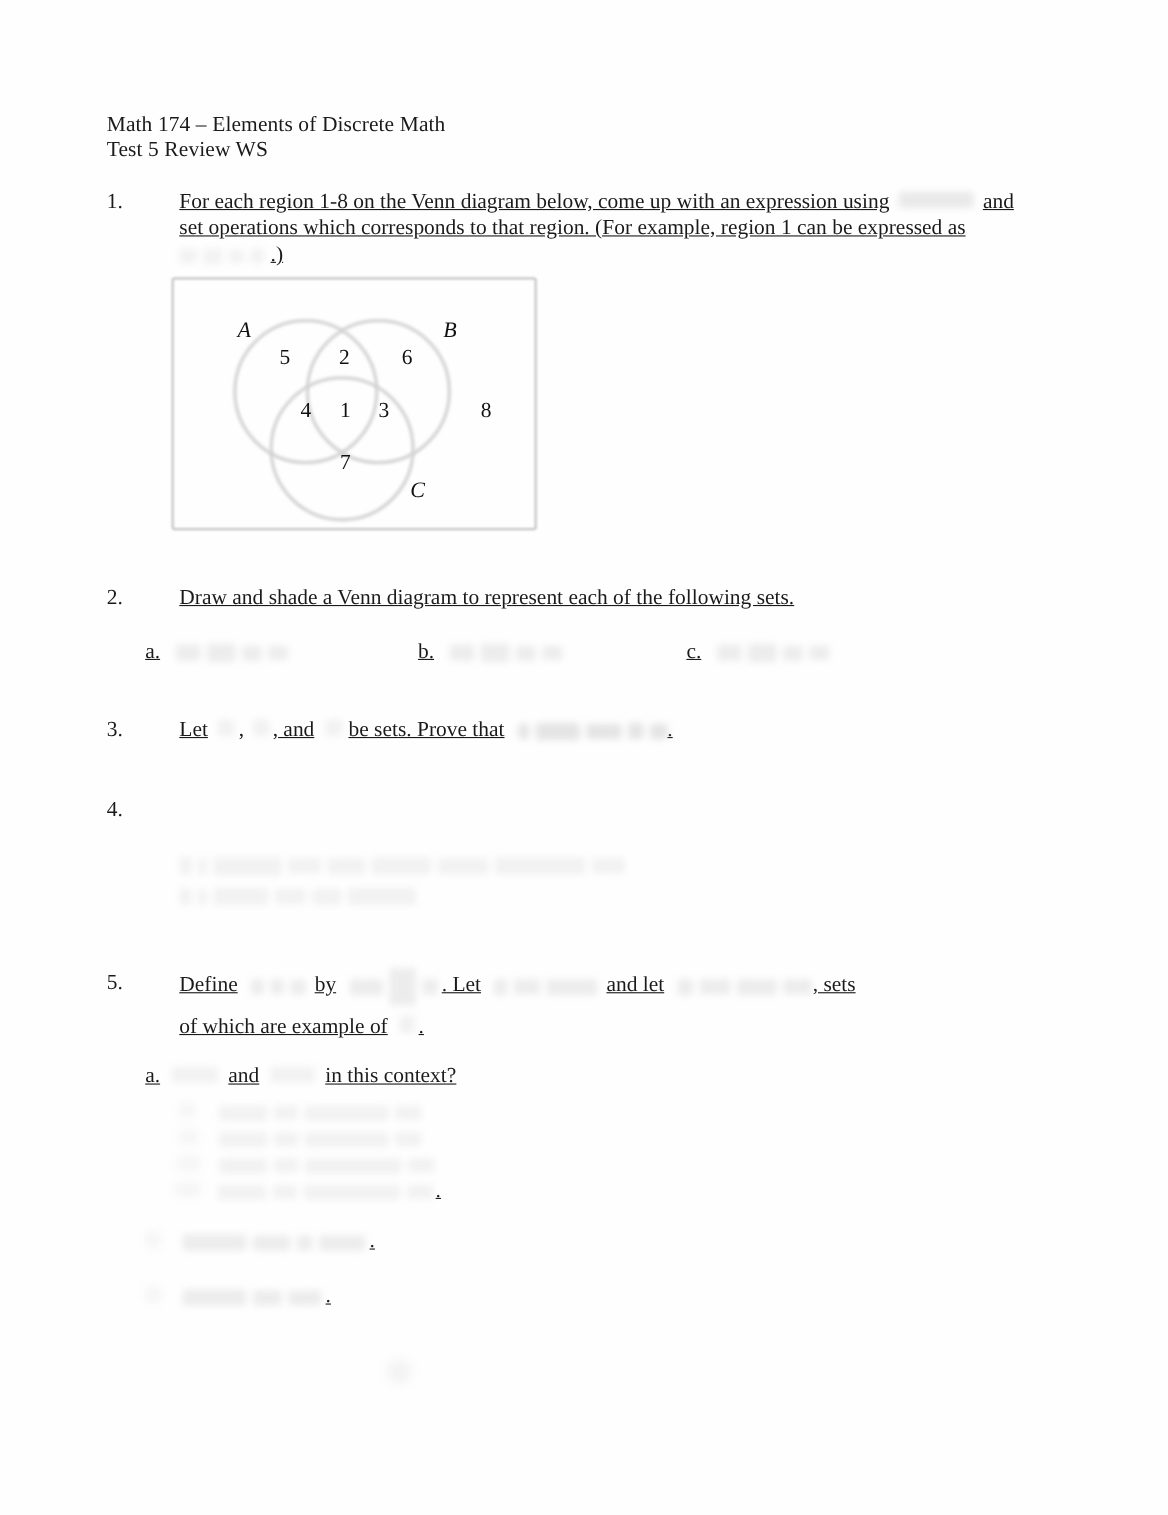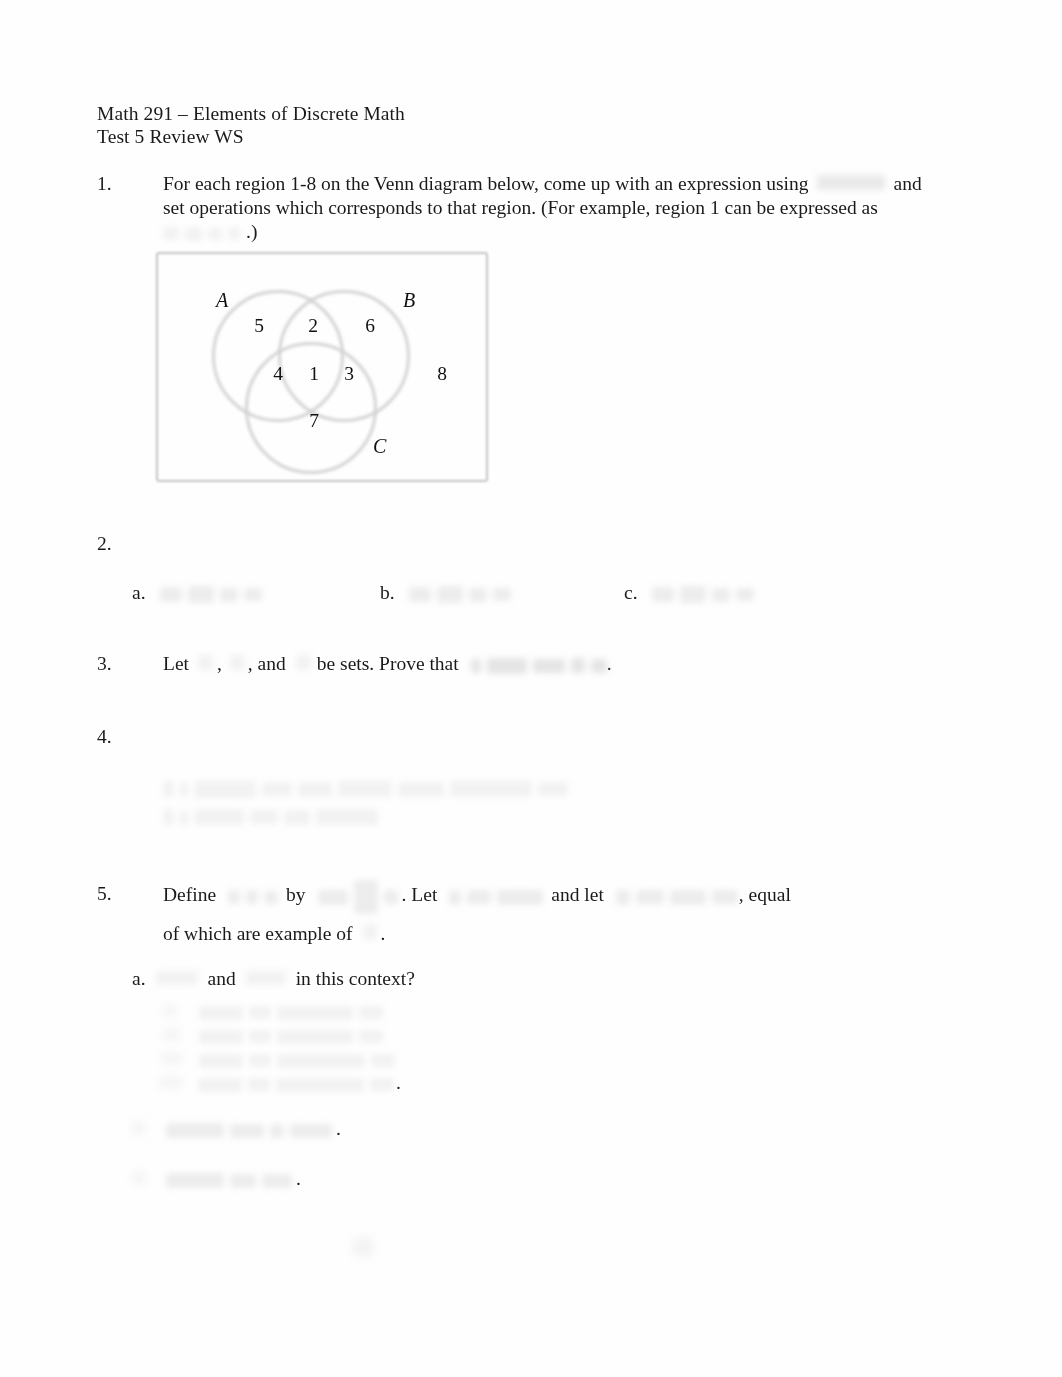--- a/index.html
+++ b/index.html
@@ -33,20 +33,21 @@
   }
   .qnum {
     position: absolute;
     font-size: 19.5px;
     line-height: 28px;
   }
   .qbody {
     position: absolute;
     font-size: 19.5px;
     line-height: 28px;
+    text-decoration: underline;
   }
   .inline-row {
     display: flex;
     align-items: baseline;
     flex-wrap: nowrap;
   }
   .inline-row > * { flex: 0 0 auto; }
 
   
   .blur {
@@ -143,21 +144,21 @@
     border-radius: 50%;
     filter: blur(5px);
     opacity: 0.8;
   }
 </style>
 </head>
 <body>
 
 <div class="page">
 
-  <div class="hdr" style="top:100px;">Math 291 – Elements of Discrete Math</div>
+  <div class="hdr" style="top:100px;">Math 174 – Elements of Discrete Math</div>
   <div class="hdr" style="top:123px;">Test 5 Review WS</div>
 
   <div class="qnum" style="left:97px; top:170px;">1.</div>
 
   <div class="qbody inline-row" style="left:163px; top:170px;">
     <span>For each region 1-8 on the Venn diagram below, come up with an expression using</span>
     <span class="blur" style="width:68px;height:15px;margin:0 9px 0 8px;"></span>
     <span>and</span>
   </div>
 
@@ -185,20 +186,21 @@
     <div class="venn-region-num" id="venn-region-2">2</div>
     <div class="venn-region-num" id="venn-region-6">6</div>
     <div class="venn-region-num" id="venn-region-4">4</div>
     <div class="venn-region-num" id="venn-region-1">1</div>
     <div class="venn-region-num" id="venn-region-3">3</div>
     <div class="venn-region-num" id="venn-region-8">8</div>
     <div class="venn-region-num" id="venn-region-7">7</div>
   </div>
 
   <div class="qnum" style="left:97px; top:530px;">2.</div>
+  <div class="qbody" style="left:163px; top:530px;">Draw and shade a Venn diagram to represent each of the following sets.</div>
 
   <div class="qbody inline-row" style="left:132px; top:579px;">
     <span>a.</span>
     <span class="frm soft" style="margin-left:14px;">
       <i style="width:22px;height:15px;"></i><i style="width:26px;height:17px;"></i><i style="width:18px;height:14px;"></i><i style="width:18px;height:13px;margin-right:0;"></i>
     </span>
   </div>
 
   <div class="qbody inline-row" style="left:380px; top:579px;">
     <span>b.</span>
@@ -256,21 +258,21 @@
       <i style="width:30px;height:15px;"></i><i style="width:24px;height:34px;"></i><i style="width:14px;height:14px;margin-right:0;"></i>
     </span>
     <span>.  Let</span>
     <span class="frm soft" style="margin-left:12px;margin-right:8px;">
       <i style="width:12px;height:15px;"></i><i style="width:24px;height:14px;"></i><i style="width:46px;height:15px;margin-right:0;"></i>
     </span>
     <span>and let</span>
     <span class="frm soft" style="margin-left:12px;margin-right:1px;">
       <i style="width:14px;height:15px;"></i><i style="width:28px;height:14px;"></i><i style="width:36px;height:15px;"></i><i style="width:26px;height:14px;margin-right:0;"></i>
     </span>
-    <span>, equal</span>
+    <span>, sets</span>
   </div>
 
   <div class="qbody inline-row" style="left:163px; top:920px;">
     <span>of which are example of</span>
     <span class="blur light" style="width:14px;height:16px;margin:0 4px 0 10px;"></span>
     <span>.</span>
   </div>
 
   <div class="qbody inline-row" style="left:132px; top:965px;">
     <span>a.</span>

